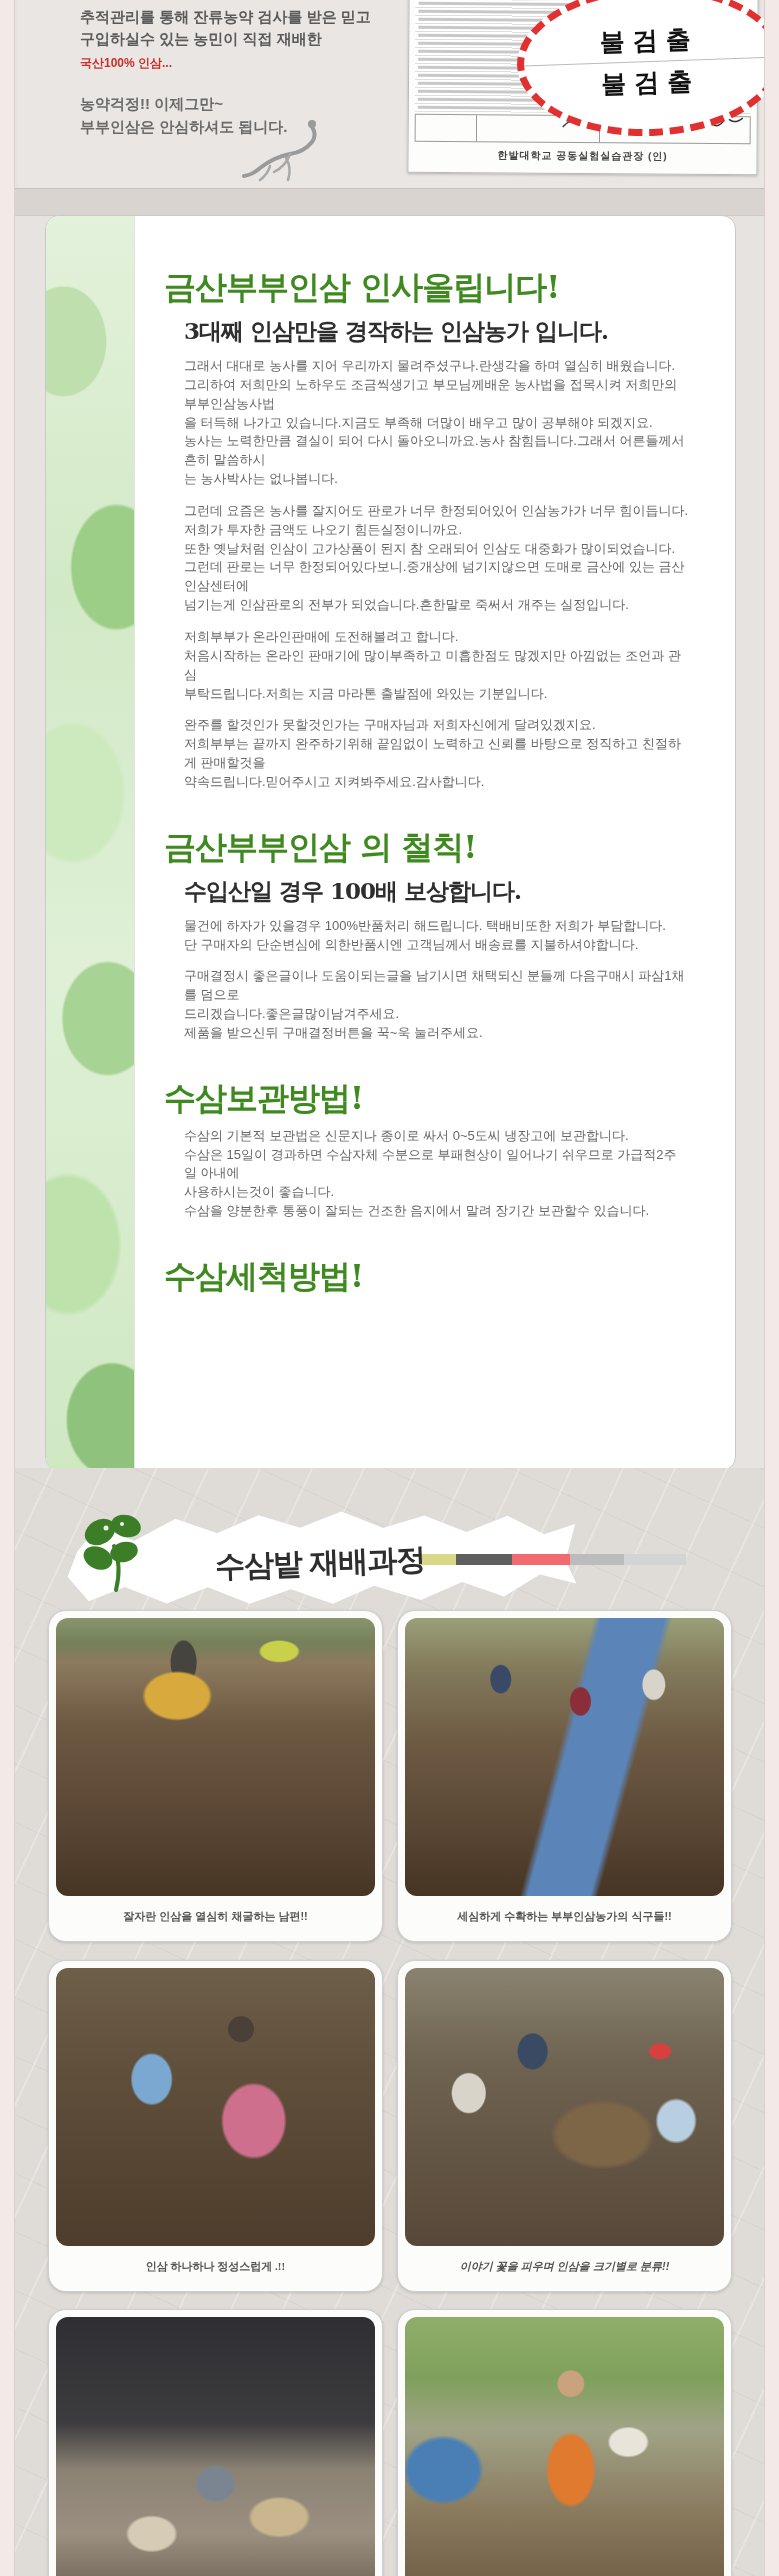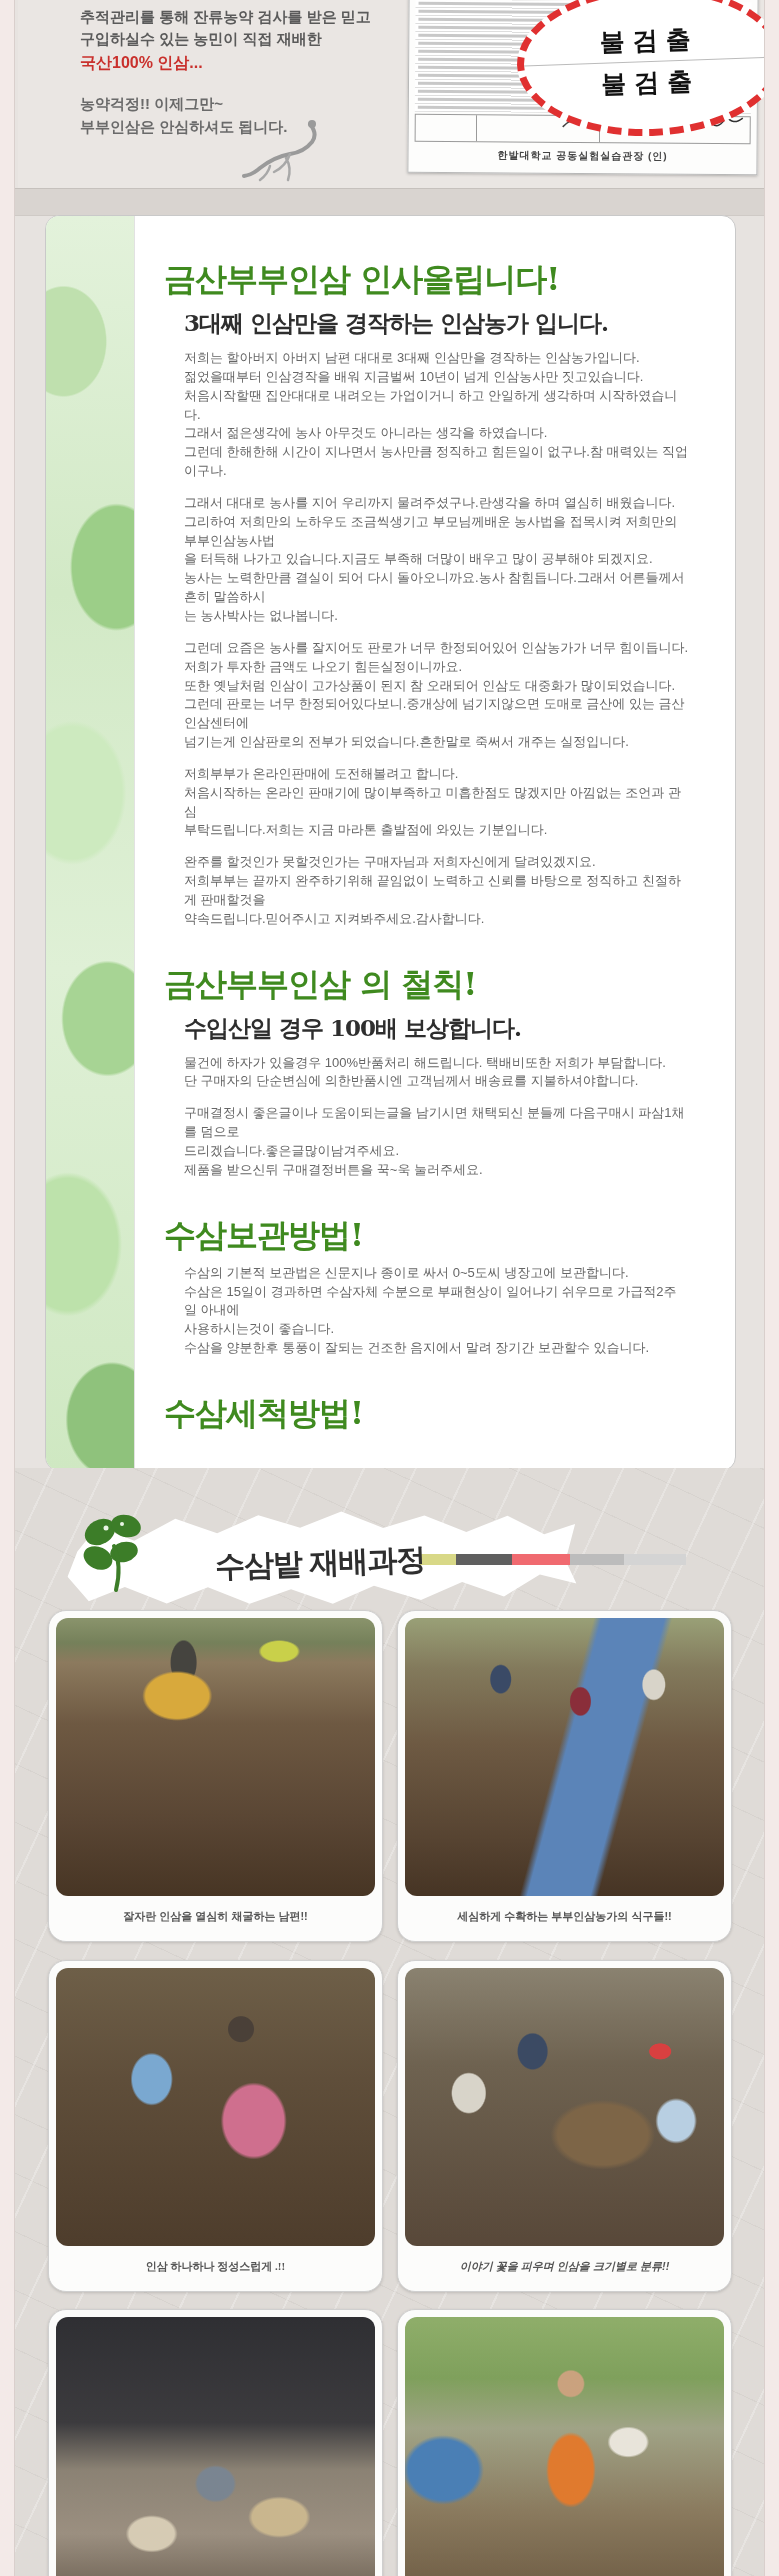--- a/index.html
+++ b/index.html
@@ -10,21 +10,21 @@
     color:#555;
   }
   
   .edge{position:absolute;top:0;bottom:0;width:14px;background:#f3eae8;z-index:5;}
   .edge.left{left:0;border-right:1px solid #d9cfcc;}
   .edge.right{right:0;border-left:1px solid #d9cfcc;}
 
   
   .top-area{position:absolute;left:0;top:0;width:779px;height:188px;background:#eae6e3;margin-left:18px;}
   .intro{position:absolute;left:62px;top:6px;line-height:22px;font-size:15px;font-weight:bold;color:#5a5a5a;}
-  .intro .hl{color:#c9302c;font-size:16px;margin-top:2px;}
+  .intro .hl{color:#c9302c;font-size:12px;margin-top:2px;}
   .intro2{position:absolute;left:62px;top:92px;line-height:23px;font-size:15px;font-weight:bold;color:#6a6a6a;}
   .ginseng-root{position:absolute;left:222px;top:118px;width:100px;height:66px;}
 
   
   .cert{position:absolute;left:390px;top:-4px;width:348px;height:176px;background:#fdfdfc;
         border:1px solid #b8b8b8;box-shadow:0 1px 3px rgba(0,0,0,.25);transform:rotate(.4deg);}
   .cert-table{position:absolute;left:6px;top:4px;right:6px;height:112px;
         background:
           linear-gradient(90deg,transparent 0 55%, #cfcfcf 55% calc(55% + 1px), transparent 0 70%, #cfcfcf 70% calc(70% + 1px), transparent 0 86%, #cfcfcf 86% calc(86% + 1px), transparent 0),
           repeating-linear-gradient(180deg,#fff 0 7px,#dedede 7px 8px);}
@@ -57,21 +57,21 @@
           radial-gradient(80px 110px at 80% 28%, #9cce88 0 55%, transparent 58%),
           radial-gradient(90px 120px at 30% 46%, #cdeabf 0 55%, transparent 60%),
           radial-gradient(80px 100px at 70% 64%, #a7d494 0 55%, transparent 58%),
           radial-gradient(90px 120px at 25% 82%, #bde2ab 0 55%, transparent 60%),
           radial-gradient(80px 100px at 75% 96%, #8fc27c 0 55%, transparent 58%),
           linear-gradient(180deg,#e3f2db 0%,#d2e9c6 30%,#dff0d6 60%,#cfe8c2 100%);
         border-right:1px solid #e2e2e2;}
   .content{margin-left:118px;padding:34px 46px 0 0;}
   h2.sec{font-family:"DejaVu Serif","Liberation Serif",serif;font-weight:bold;
         color:#3f8a1f;font-size:32px;margin:34px 0 6px 0;letter-spacing:-1px;}
-  h2.sec.first{margin-top:8px;}
+  h2.sec.first{margin-top:16px;}
   h3.sub{font-family:"DejaVu Serif","Liberation Serif",serif;color:#2e2e2e;font-size:23px;
         margin:0 0 10px 20px;font-weight:bold;letter-spacing:-1px;}
   p.body{white-space:pre-line;font-size:13px;line-height:1.45;color:#666;margin:0 0 13px 20px;}
 
   
   .gallery-bg{position:absolute;left:0;top:1468px;width:779px;height:1108px;background:#dfdbd7;
         background-image:repeating-linear-gradient(115deg,rgba(255,255,255,.25) 0 2px,transparent 2px 47px),
                          repeating-linear-gradient(25deg,rgba(160,155,150,.12) 0 1px,transparent 1px 53px);}
   .torn{position:absolute;left:62px;top:1510px;width:519px;height:96px;background:#fff;
         transform:rotate(-1.2deg);box-shadow:0 2px 4px rgba(0,0,0,.18);
@@ -228,25 +228,20 @@
 </div>
 
 <div class="divider"></div>
 
 <div class="card">
   <div class="leafstrip"></div>
   <div class="content">
 
     <h2 class="sec first">금산부부인삼 인사올립니다!</h2>
     <h3 class="sub">3대째 인삼만을 경작하는 인삼농가 입니다.</h3>
-    <p class="body">저희는 할아버지 아버지 남편 대대로 3대째 인삼만을 경작하는 인삼농가입니다.
-젊었을때부터 인삼경작을 배워 지금벌써 10년이 넘게 인삼농사만 짓고있습니다.
-처음시작할땐 집안대대로 내려오는 가업이거니 하고 안일하게 생각하며 시작하였습니다.
-그래서 젊은생각에 농사 아무것도 아니라는 생각을 하였습니다.
-그런데 한해한해 시간이 지나면서 농사만큼 정직하고 힘든일이 없구나.참 매력있는 직업이구나.</p>
     <p class="body">그래서 대대로 농사를 지어 우리까지 물려주셨구나.란생각을 하며 열심히 배웠습니다.
 그리하여 저희만의 노하우도 조금씩생기고 부모님께배운 농사법을 접목시켜 저희만의 부부인삼농사법
 을 터득해 나가고 있습니다.지금도 부족해 더많이 배우고 많이 공부해야 되겠지요.
 농사는 노력한만큼 결실이 되어 다시 돌아오니까요.농사 참힘듭니다.그래서 어른들께서 흔히 말씀하시
 는 농사박사는 없나봅니다.</p>
     <p class="body">그런데 요즘은 농사를 잘지어도 판로가 너무 한정되어있어 인삼농가가 너무 힘이듭니다.
 저희가 투자한 금액도 나오기 힘든실정이니까요.
 또한 옛날처럼 인삼이 고가상품이 된지 참 오래되어 인삼도 대중화가 많이되었습니다.
 그런데 판로는 너무 한정되어있다보니.중개상에 넘기지않으면 도매로 금산에 있는 금산인삼센터에
 넘기는게 인삼판로의 전부가 되었습니다.흔한말로 죽써서 개주는 실정입니다.</p>

